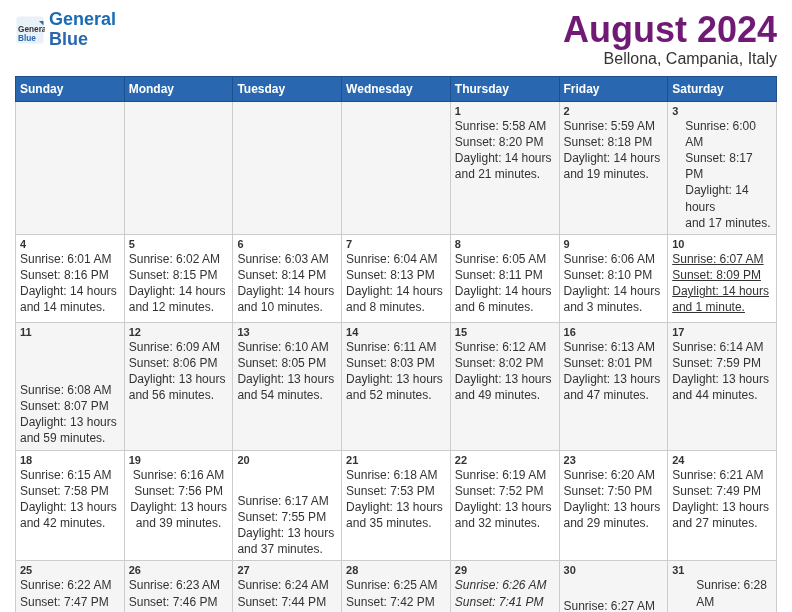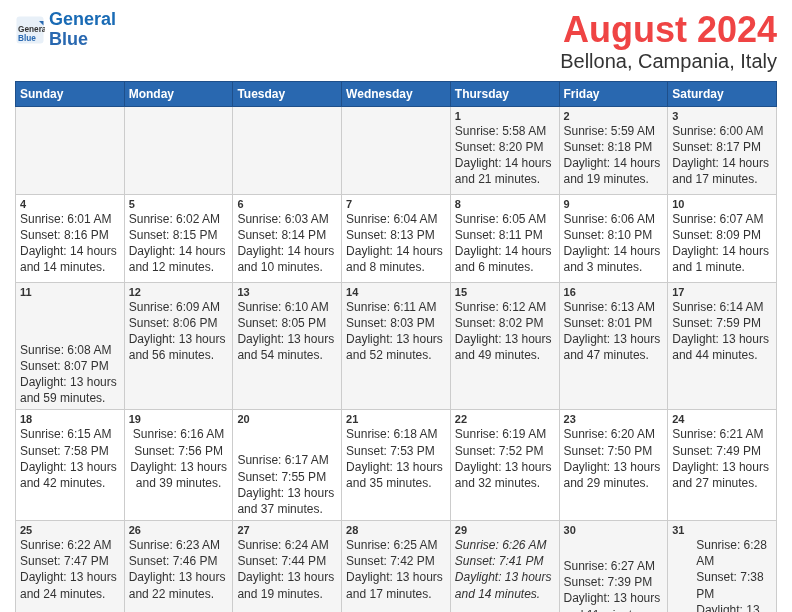--- a/index.html
+++ b/index.html
@@ -40,25 +40,25 @@
     .logo-icon {
       width: 30px;
       height: 30px;
     }
     .title-area {
       text-align: right;
     }
     .month-title {
       font-size: 36px;
       font-weight: bold;
-      color: #ef4444;
+      color: #701a75;
       line-height: 1.1;
     }
     .subtitle {
-      font-size: 20px;
+      font-size: 16px;
       color: #333;
       font-weight: normal;
     }
     table {
       width: 100%;
       border-collapse: collapse;
       table-layout: fixed;
     }
     thead tr th {
       background-color: #2968b0;
@@ -152,21 +152,21 @@
           </td>
           <td>
             <span class="day-num">2</span>
             <div class="day-info" style="white-space: pre-line;">Sunrise: 5:59 AM
 Sunset: 8:18 PM
 Daylight: 14 hours
 and 19 minutes.</div>
           </td>
           <td>
             <span class="day-num">3</span>
-            <div class="day-info" style="white-space: pre-line;">Sunrise: 6:00 AM
+            <div class="day-info" style="white-space: pre-line; margin-left: 13px;">Sunrise: 6:00 AM
 Sunset: 8:17 PM
 Daylight: 14 hours
 and 17 minutes.</div>
           </td>
         </tr>
         <tr>
           <td>
             <span class="day-num">4</span>
             <div class="day-info" style="white-space: pre-line;">Sunrise: 6:01 AM
 Sunset: 8:16 PM
@@ -203,21 +203,21 @@
           </td>
           <td>
             <span class="day-num">9</span>
             <div class="day-info" style="white-space: pre-line;">Sunrise: 6:06 AM
 Sunset: 8:10 PM
 Daylight: 14 hours
 and 3 minutes.</div>
           </td>
           <td>
             <span class="day-num">10</span>
-            <div class="day-info" style="white-space: pre-line;">Sunrise: 6:07 AM
+            <div class="day-info" style="white-space: pre-line; text-decoration: underline;">Sunrise: 6:07 AM
 Sunset: 8:09 PM
 Daylight: 14 hours
 and 1 minute.</div>
           </td>
         </tr>
         <tr>
           <td>
             <span class="day-num">11</span>
             <div class="day-info" style="white-space: pre-line; margin-top: 44px;">Sunrise: 6:08 AM
 Sunset: 8:07 PM

